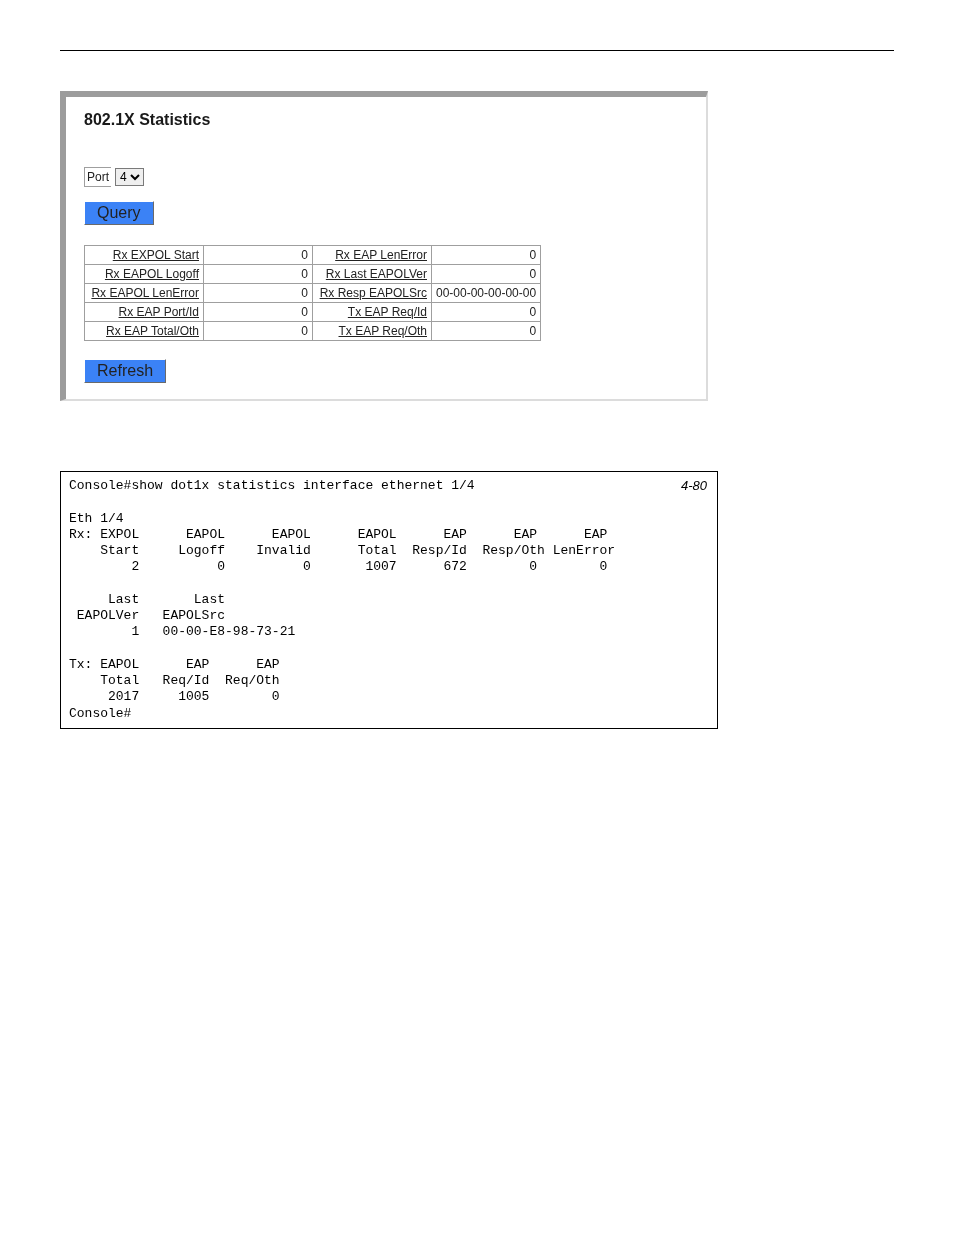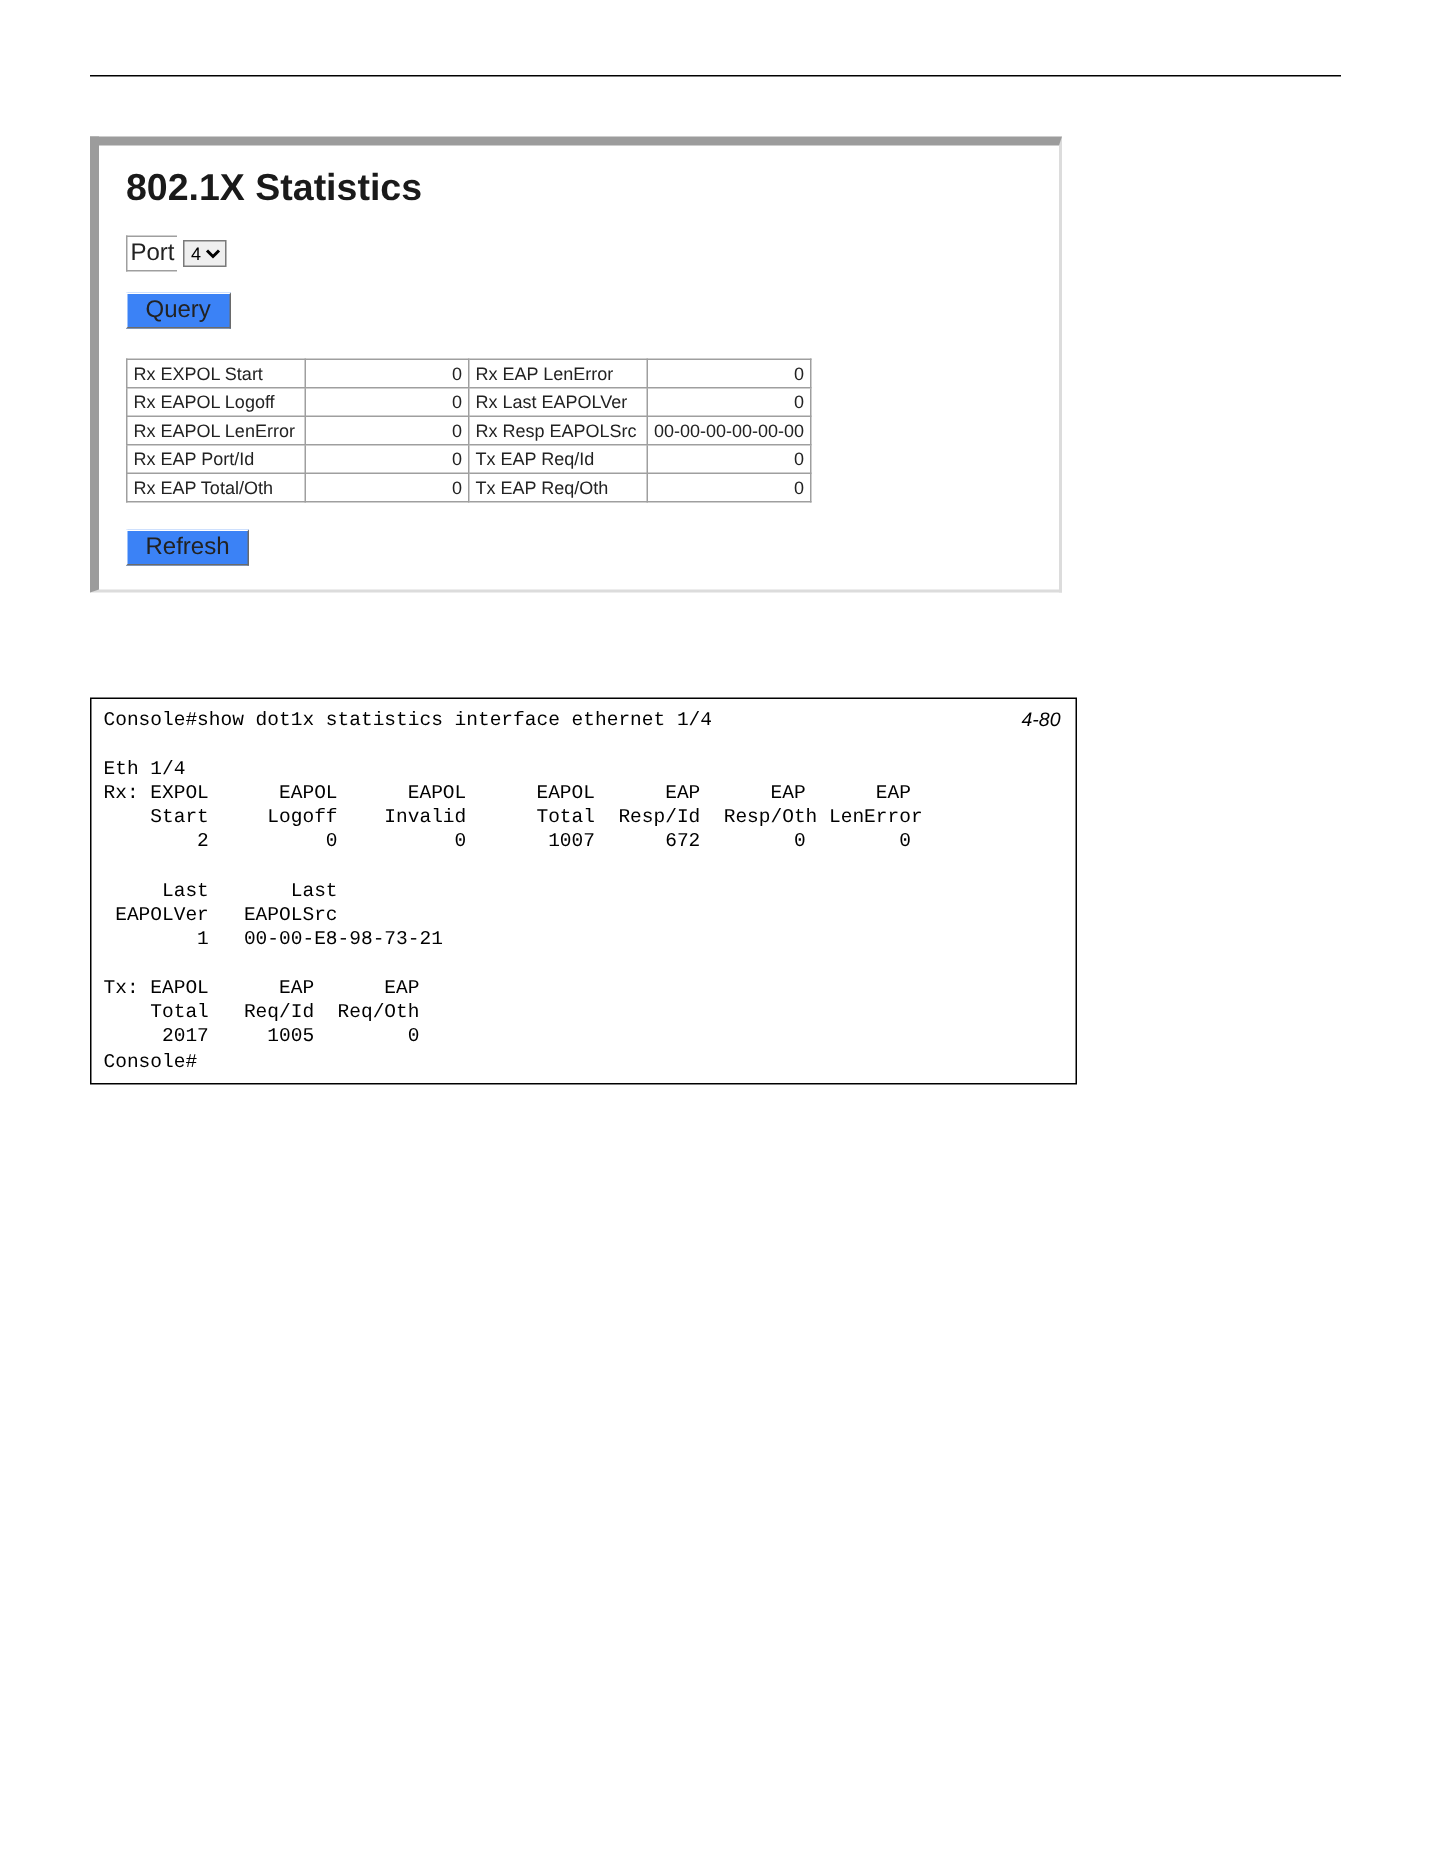--- a/index.html
+++ b/index.html
@@ -23,32 +23,32 @@
     border-top: 6px solid #9c9c9c;
     border-right: 2px solid #dcdcdc;
     border-bottom: 2px solid #dcdcdc;
     background: #ffffff;
   }
   .panel-inner {
     padding: 14px 18px 16px 18px;
   }
   .title {
     font-weight: bold;
-    font-size: 25px;
+    font-size: 16px;
     color: #1a1a1a;
-    margin-bottom: 17px;
+    margin-bottom: 38px;
   }
   .port-row {
     display: flex;
     align-items: center;
     gap: 4px;
     margin-bottom: 14px;
   }
   .port-label {
-    font-size: 16px;
+    font-size: 12px;
     color: #222;
     padding: 2px 2px;
     border: 1px solid #9f9f9f;
     border-right: none;
     background: #fff;
   }
   .port-select {
     font-size: 12px;
     border: 1px solid #7a7a7a;
     background: #efefef;
@@ -72,23 +72,24 @@
     margin-bottom: 18px;
     font-size: 12px;
     color: #222;
   }
   .stats-table td {
     border: 1px solid #9f9f9f;
     padding: 2px 4px;
     vertical-align: middle;
   }
   .stats-table td.lbl {
-    text-align: left;
+    text-align: right;
     width: 110px;
     white-space: nowrap;
+    text-decoration: underline;
   }
   .stats-table td.val {
     text-align: right;
     width: 100px;
     white-space: nowrap;
   }
   .cli-box {
     width: 640px;
     border: 1px solid #000000;
     margin-top: 70px;

